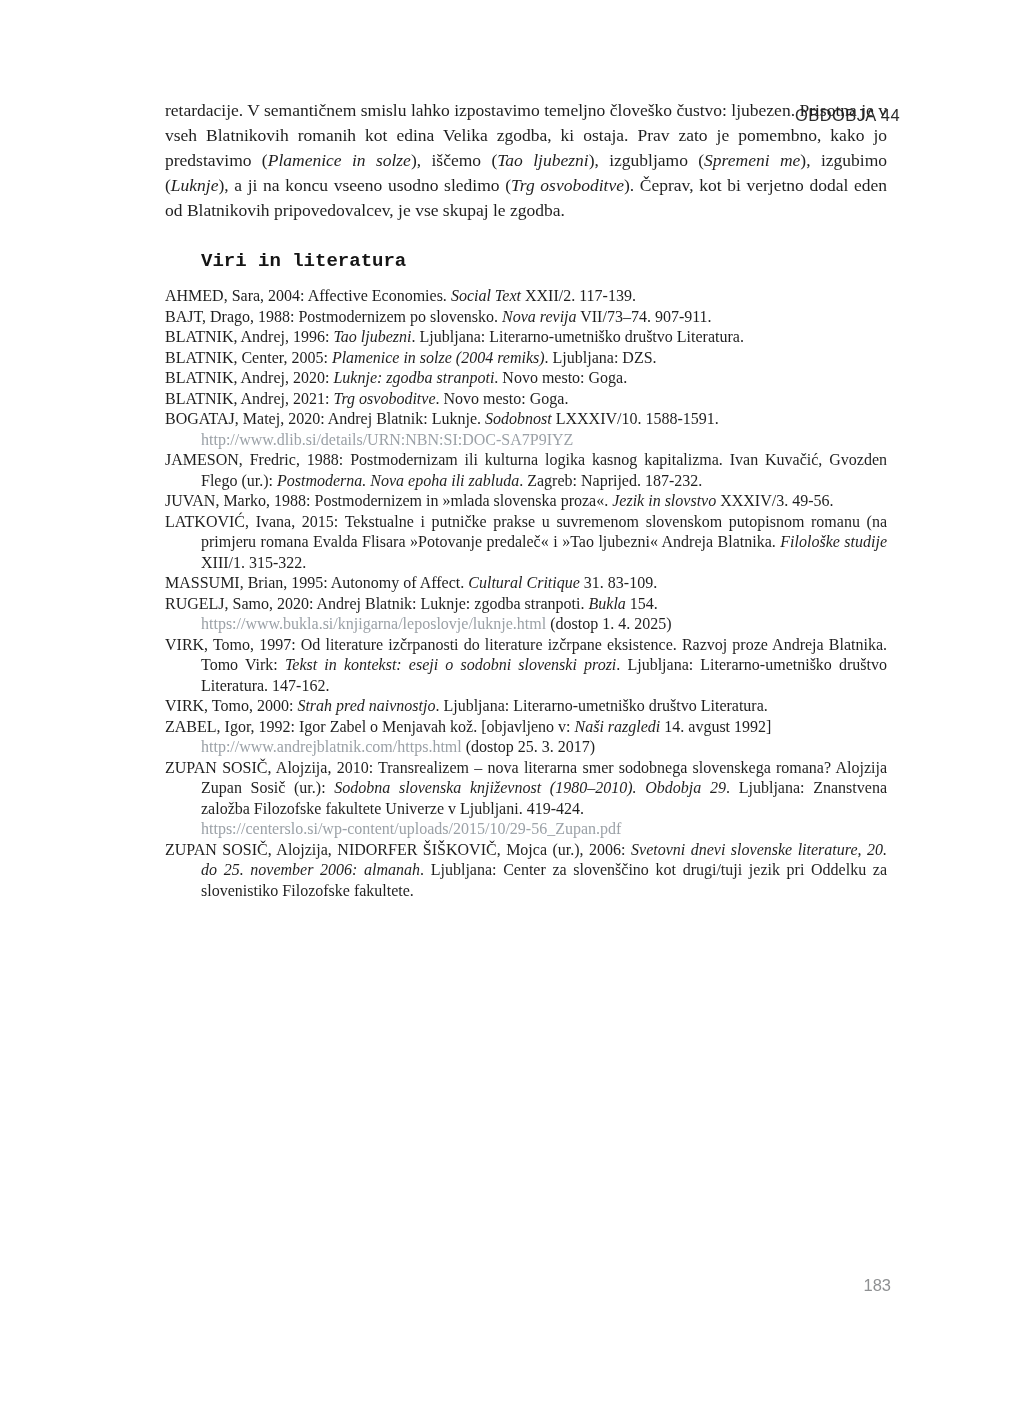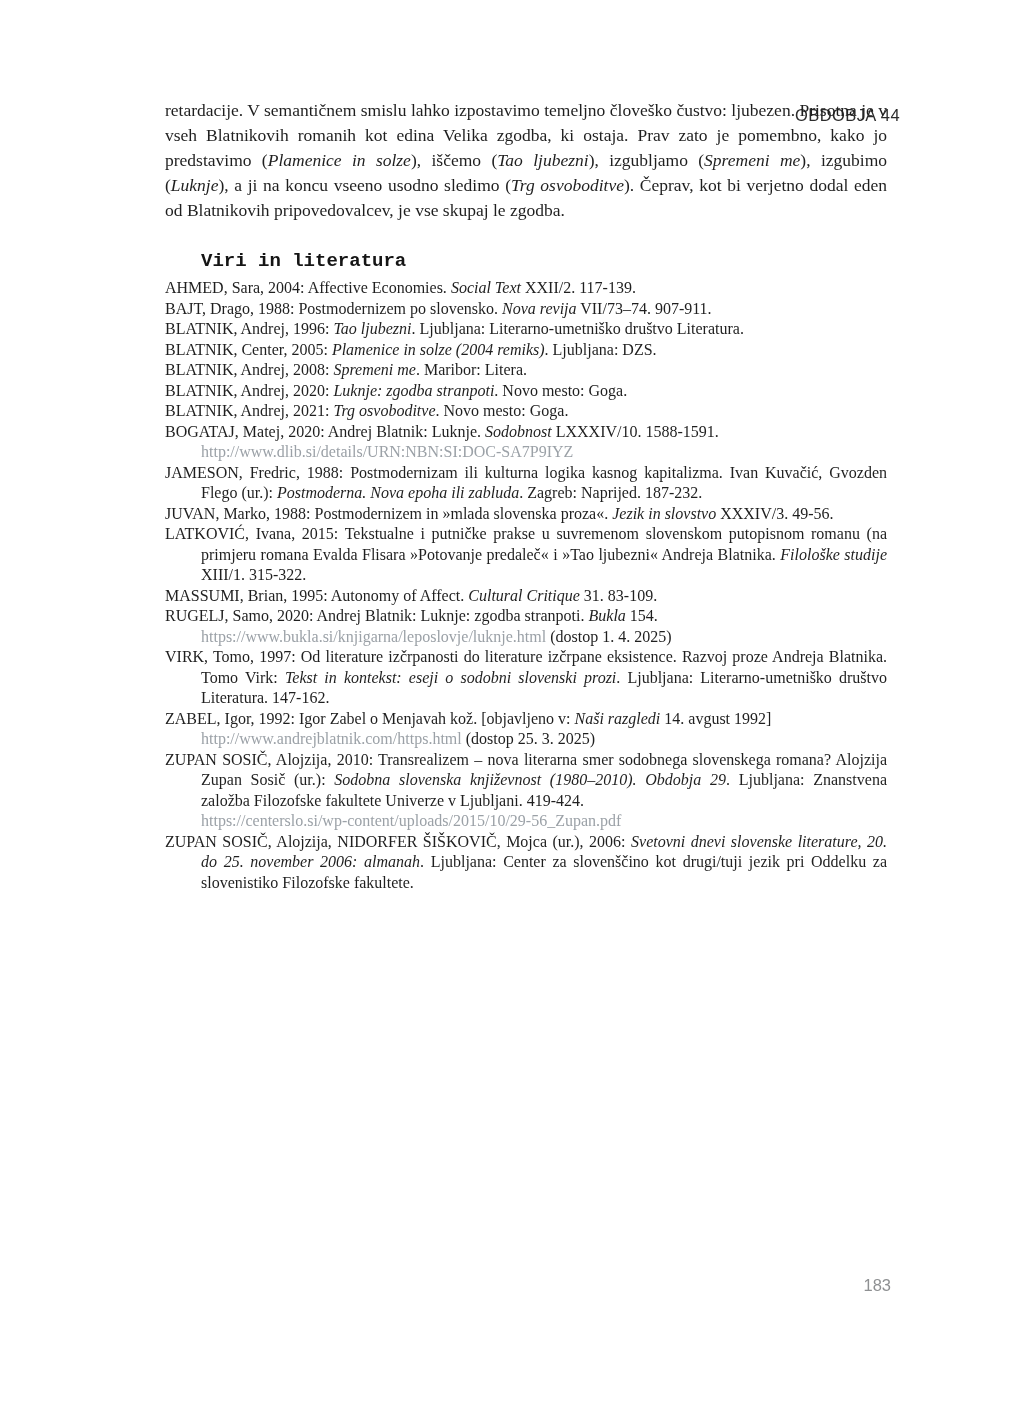--- a/index.html
+++ b/index.html
@@ -43,21 +43,21 @@
   .refs-heading {
     margin-top: 27px;
     margin-left: 36px;
     font-family: Liberation Mono, monospace;
     font-weight: bold;
     font-size: 19px;
     line-height: 22px;
     color: #151515;
   }
 
-  .reference-list { margin-top: 6px; }
+  .reference-list { margin-top: 14px; }
 
   .ref {
     font-size: 16px;
     line-height: 20.5px;
     text-align: justify;
     padding-left: 36px;
     text-indent: -36px;
   }
 
   .i { font-style: italic; }
@@ -84,31 +84,31 @@
 
     <p class="opening-paragraph"><span>retardacije. V semantičnem smislu lahko izpostavimo temeljno človeško čustvo: ljubezen. Prisotna je v vseh Blatnikovih romanih kot edina Velika zgodba, ki ostaja. Prav zato je pomembno, kako jo predstavimo (</span><span class="i">Plamenice in solze</span><span>), iščemo (</span><span class="i">Tao ljubezni</span><span>), izgubljamo (</span><span class="i">Spremeni me</span><span>), izgubimo (</span><span class="i">Luknje</span><span>), a ji na koncu vseeno usodno sledimo (</span><span class="i">Trg osvoboditve</span><span>). Čeprav, kot bi verjetno dodal eden od Blatnikovih pripovedovalcev, je vse skupaj le zgodba.</span></p>
 
     <h2 class="refs-heading">Viri in literatura</h2>
 
     <div class="reference-list">
       <p class="ref"><span>AHMED, Sara, 2004: Affective Economies. </span><span class="i">Social Text</span><span> XXII/2. 117-139.</span></p>
       <p class="ref"><span>BAJT, Drago, 1988: Postmodernizem po slovensko. </span><span class="i">Nova revija</span><span> VII/73–74. 907-911.</span></p>
       <p class="ref"><span>BLATNIK, Andrej, 1996: </span><span class="i">Tao ljubezni</span><span>. Ljubljana: Literarno-umetniško društvo Literatura.</span></p>
       <p class="ref"><span>BLATNIK, Center, 2005: </span><span class="i">Plamenice in solze (2004 remiks)</span><span>. Ljubljana: DZS.</span></p>
-      <p class="ref"><span>BLATNIK, Andrej, 2008: </span><span class="i">Spremeni me</span><span>. Maribor: Litera.</span></p>
       <p class="ref"><span>BLATNIK, Andrej, 2020: </span><span class="i">Luknje: zgodba stranpoti</span><span>. Novo mesto: Goga.</span></p>
       <p class="ref"><span>BLATNIK, Andrej, 2021: </span><span class="i">Trg osvoboditve</span><span>. Novo mesto: Goga.</span></p>
       <p class="ref"><span>BOGATAJ, Matej, 2020: Andrej Blatnik: Luknje. </span><span class="i">Sodobnost</span><span> LXXXIV/10. 1588-1591.</span><br><span class="link">http://www.dlib.si/details/URN:NBN:SI:DOC-SA7P9IYZ</span></p>
       <p class="ref"><span>JAMESON, Fredric, 1988: Postmodernizam ili kulturna logika kasnog kapitalizma. Ivan Kuvačić, Gvozden Flego (ur.): </span><span class="i">Postmoderna. Nova epoha ili zabluda</span><span>. Zagreb: Naprijed. 187-232.</span></p>
       <p class="ref"><span>JUVAN, Marko, 1988: Postmodernizem in »mlada slovenska proza«. </span><span class="i">Jezik in slovstvo</span><span> XXXIV/3. 49-56.</span></p>
       <p class="ref"><span>LATKOVIĆ, Ivana, 2015: Tekstualne i putničke prakse u suvremenom slovenskom putopisnom romanu (na primjeru romana Evalda Flisara »Potovanje predaleč« i »Tao ljubezni« Andreja Blatnika. </span><span class="i">Filološke studije</span><span> XIII/1. 315-322.</span></p>
       <p class="ref"><span>MASSUMI, Brian, 1995: Autonomy of Affect. </span><span class="i">Cultural Critique</span><span> 31. 83-109.</span></p>
       <p class="ref"><span>RUGELJ, Samo, 2020: Andrej Blatnik: Luknje: zgodba stranpoti. </span><span class="i">Bukla</span><span> 154.</span><br><span class="link">https://www.bukla.si/knjigarna/leposlovje/luknje.html</span><span> (dostop 1. 4. 2025)</span></p>
       <p class="ref"><span>VIRK, Tomo, 1997: Od literature izčrpanosti do literature izčrpane eksistence. Razvoj proze Andreja Blatnika. Tomo Virk: </span><span class="i">Tekst in kontekst: eseji o sodobni slovenski prozi</span><span>. Ljubljana: Literarno-umetniško društvo Literatura. 147-162.</span></p>
-      <p class="ref"><span>ZABEL, Igor, 1992: Igor Zabel o Menjavah kož. [objavljeno v: </span><span class="i">Naši razgledi</span><span> 14. avgust 1992]</span><br><span class="link">http://www.andrejblatnik.com/https.html</span><span> (dostop 25. 3. 2025)</span></p>
+      <p class="ref"><span>VIRK, Tomo, 2000: </span><span class="i">Strah pred naivnostjo</span><span>. Ljubljana: Literarno-umetniško društvo Literatura.</span></p>
+      <p class="ref"><span>ZABEL, Igor, 1992: Igor Zabel o Menjavah kož. [objavljeno v: </span><span class="i">Naši razgledi</span><span> 14. avgust 1992]</span><br><span class="link">http://www.andrejblatnik.com/https.html</span><span> (dostop 25. 3. 2017)</span></p>
       <p class="ref"><span>ZUPAN SOSIČ, Alojzija, 2010: Transrealizem – nova literarna smer sodobnega slovenskega romana? Alojzija Zupan Sosič (ur.): </span><span class="i">Sodobna slovenska književnost (1980–2010). Obdobja 29</span><span>. Ljubljana: Znanstvena založba Filozofske fakultete Univerze v Ljubljani. 419-424.</span><br><span class="link">https://centerslo.si/wp-content/uploads/2015/10/29-56_Zupan.pdf</span></p>
       <p class="ref"><span>ZUPAN SOSIČ, Alojzija, NIDORFER ŠIŠKOVIČ, Mojca (ur.), 2006: </span><span class="i">Svetovni dnevi slovenske literature, 20. do 25. november 2006: almanah</span><span>. Ljubljana: Center za slovenščino kot drugi/tuji jezik pri Oddelku za slovenistiko Filozofske fakultete.</span></p>
     </div>
 
   </div>
 
   <div class="page-number">183</div>
 
 </div>
 

